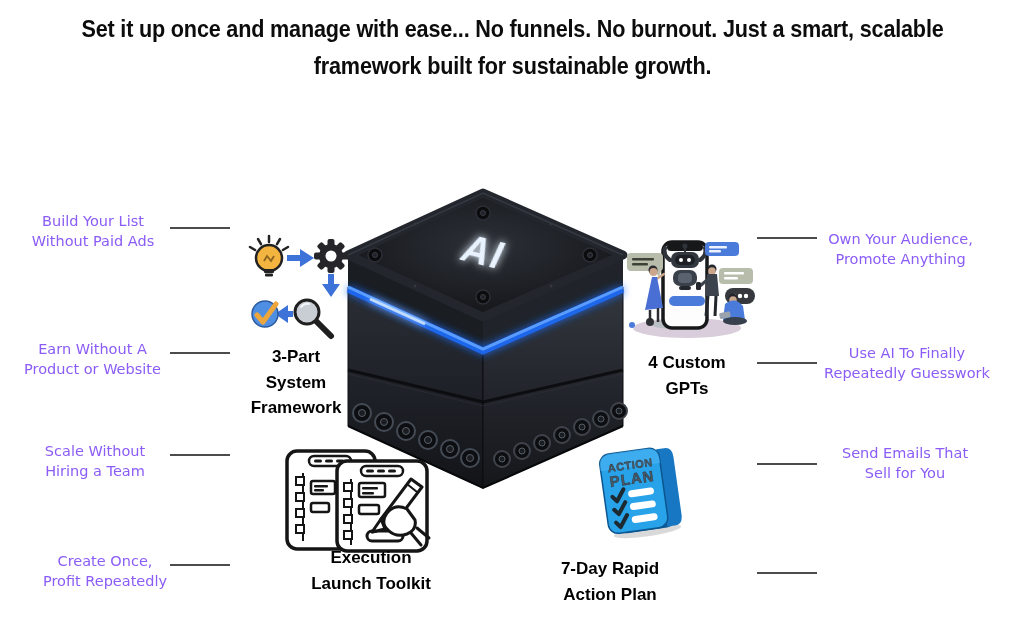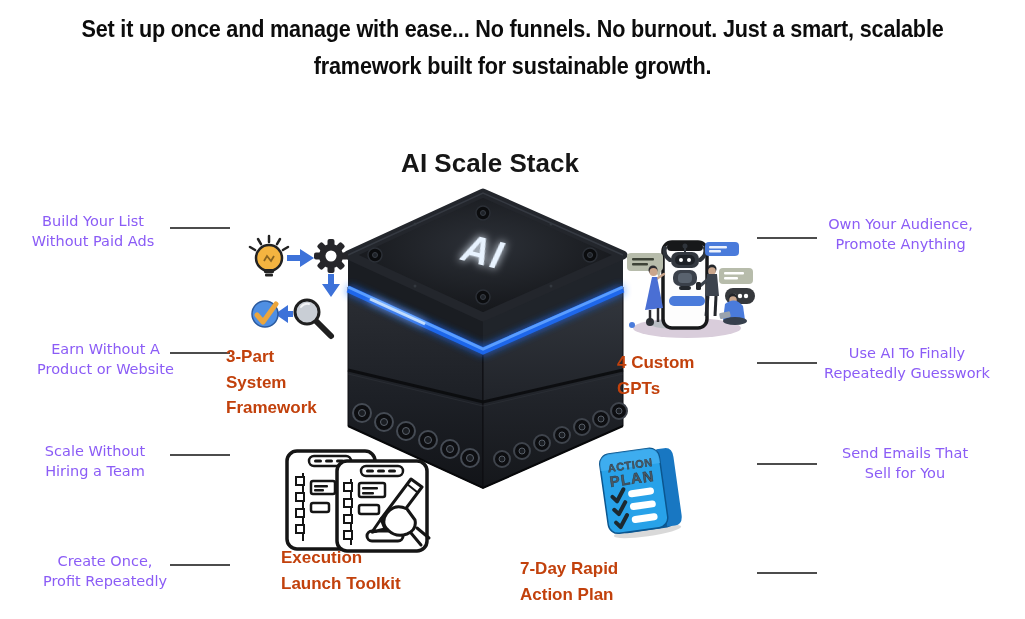--- a/index.html
+++ b/index.html
@@ -18,31 +18,31 @@
     position:absolute;top:148px;left:0;width:980px;text-align:center;
     font-size:26px;font-weight:bold;color:#161616;
   }
   .callout{
     position:absolute;font-family:"DejaVu Sans",sans-serif;font-size:14.5px;
     color:#8b5cf6;text-align:center;line-height:1.4;white-space:pre-line;
     z-index:3;
   }
   .tick{position:absolute;width:60px;height:0;border-top:2px solid #4c4c4c;z-index:3;}
   .complabel{
-    position:absolute;font-size:17px;font-weight:bold;color:#c2410c;
-    line-height:1.5;white-space:pre-line;z-index:3;
+    position:absolute;font-size:17px;font-weight:bold;color:#000000;
+    text-align:center;line-height:1.5;white-space:pre-line;z-index:3;
   }
   .art{position:absolute;z-index:2;}
   #cube-wrap{position:absolute;left:340px;top:183px;z-index:1;}
   
   .cl1{top:211px;left:8px;width:170px;}
-  .cl2{top:339px;left:13px;width:185px;}
+  .cl2{top:339px;left:0;width:185px;}
   .cl3{top:441px;left:10px;width:170px;}
   .cl4{top:551px;left:15px;width:180px;}
-  .cr1{top:214px;left:808px;width:185px;}
+  .cr1{top:229px;left:808px;width:185px;}
   .cr2{top:343px;left:812px;width:190px;}
   .cr3{top:443px;left:815px;width:180px;}
   .cr4{top:538px;left:802px;width:205px;}
   .tl1{top:227px;left:170px;}
   .tl2{top:352px;left:170px;}
   .tl3{top:454px;left:170px;}
   .tl4{top:564px;left:170px;}
   .tr1{top:237px;left:757px;}
   .tr2{top:362px;left:757px;}
   .tr3{top:463px;left:757px;}
@@ -53,21 +53,20 @@
   .cp4{top:556px;left:520px;width:180px;}
 </style>
 </head>
 <body>
 
 <div id="canvas">
 
   <div class="headline">Set it up once and manage with ease... No funnels. No burnout. Just a smart, scalable
 framework built for sustainable growth.</div>
 
-  <div class="diagram-title">AI Scale Stack</div>
 
   <div class="callout cl1">Build Your List
 Without Paid Ads</div>
   <div class="callout cl2">Earn Without A
 Product or Website</div>
   <div class="callout cl3">Scale Without
 Hiring a Team</div>
   <div class="callout cl4">Create Once,
 Profit Repeatedly</div>
 

